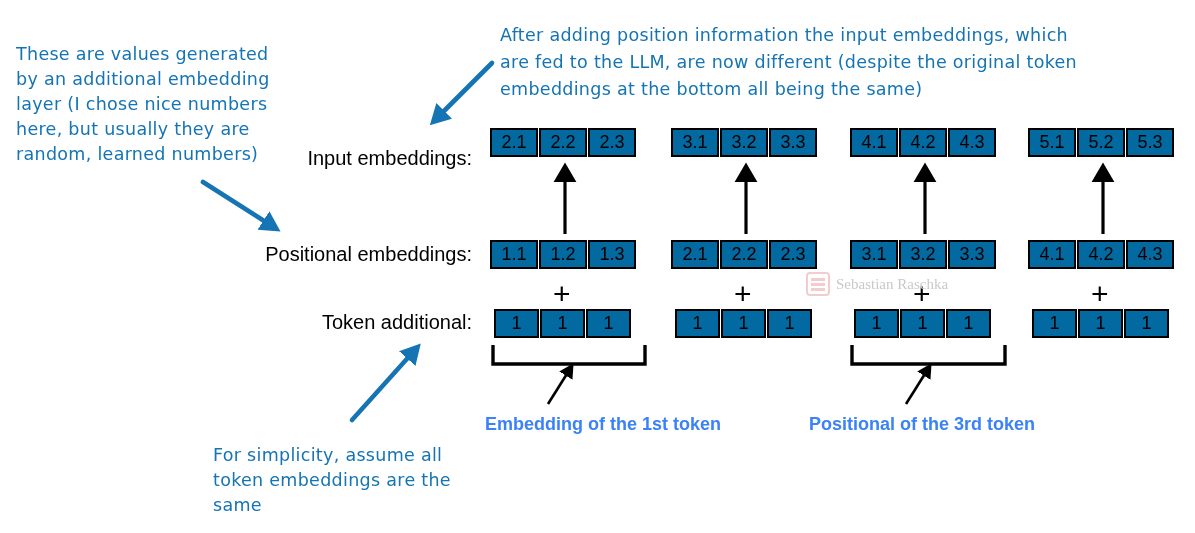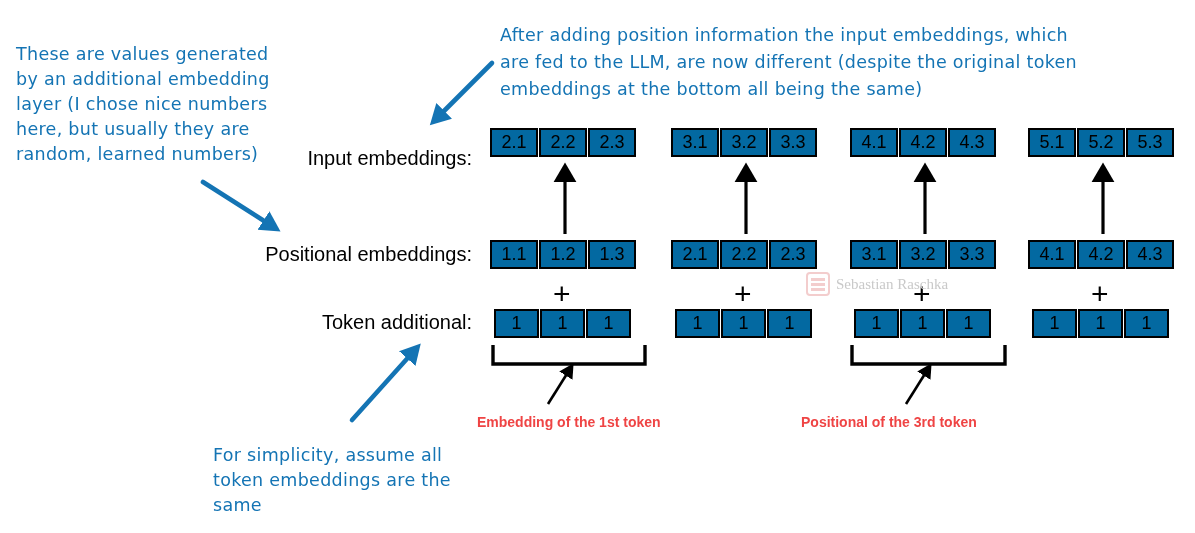--- a/index.html
+++ b/index.html
@@ -84,23 +84,24 @@
     width: 1195px;
     height: 533px;
     pointer-events: none;
   }
 
   
   .caption {
     position: absolute;
     font-family: "Liberation Sans", sans-serif;
     font-weight: bold;
-    font-size: 14px;
-    color: #ef4444;
+    font-size: 18px;
+    color: #3b82f6;
     white-space: nowrap;
+    margin-left: 8px;
   }
   #caption-1 { left: 477px; top: 414px; }
   #caption-3 { left: 801px; top: 414px; }
 
   
   #watermark {
     position: absolute;
     left: 836px;
     top: 276px;
     font-family: Liberation Serif, serif;

